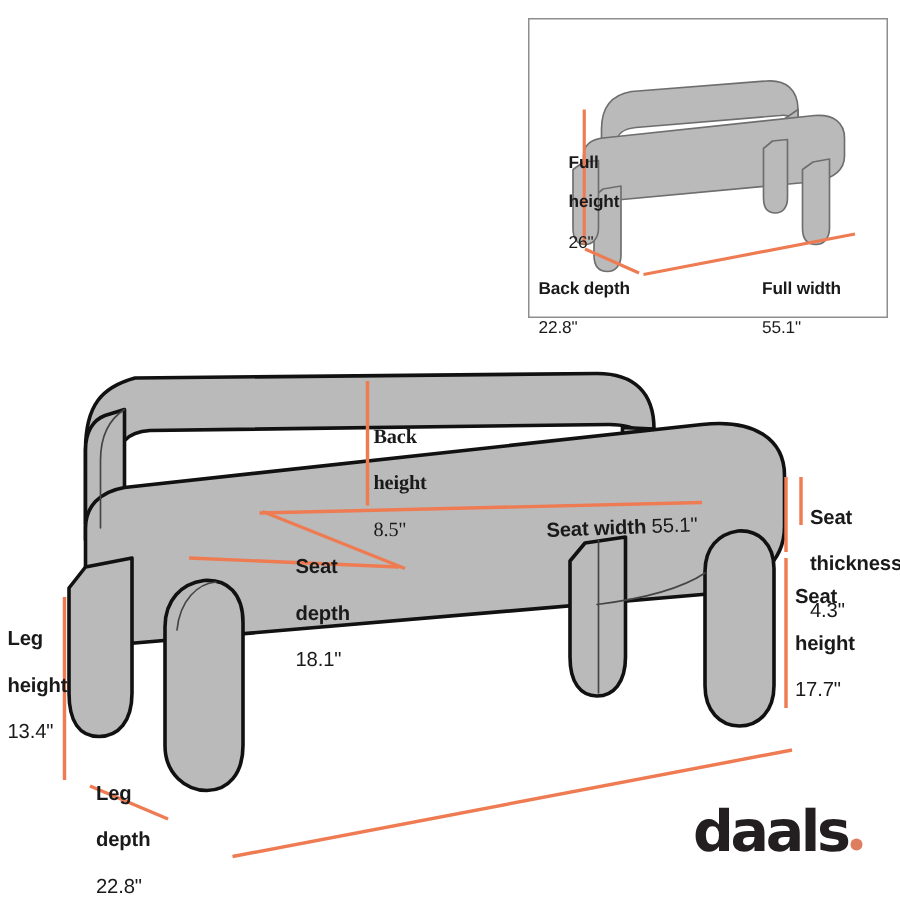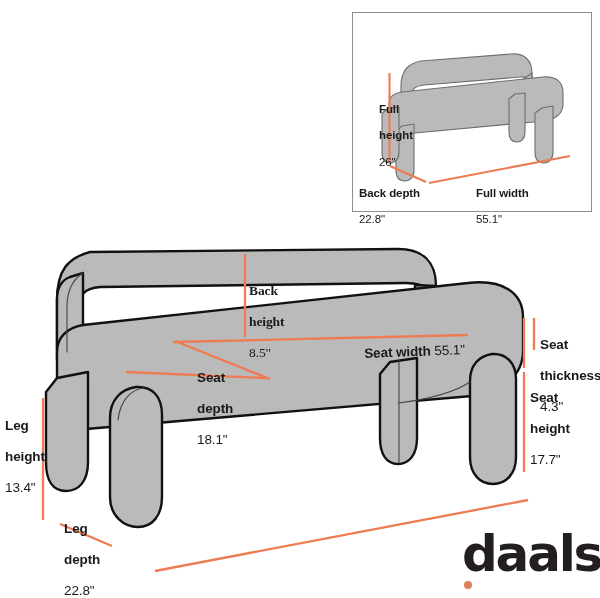--- a/index.html
+++ b/index.html
@@ -33,21 +33,21 @@
   
   #inset-frame{
     position:absolute;left:352px;top:12px;width:240px;height:200px;
     border:1.4px solid #8e8e8e;background:#ffffff;box-sizing:border-box;
   }
 
   
   #logo{position:absolute;left:462px;top:534px;width:126px;height:40px;}
   #logo .word{
     font-family:"DejaVu Sans","Liberation Sans",sans-serif;
-    font-weight:bold;font-size:50px;letter-spacing:-2.2px;
+    font-weight:bold;font-size:38px;letter-spacing:-2.2px;
     color:#231f20;line-height:40px;
   }
   #logo .dot{
     display:inline-block;width:8.5px;height:8.5px;border-radius:50%;
     background:#dd7f5e;margin-left:1.5px;vertical-align:baseline;
   }
 </style>
 </head>
 <body>
 
@@ -119,21 +119,21 @@
     <span class="nm blk">Full</span>
     <span class="nm blk">height</span>
     <span class="vl blk">26"</span>
   </div>
 
   <div class="lbl i-lbl" style="left:359px;top:174px;">
     <span class="nm blk">Back depth</span>
     <span class="vl blk">22.8"</span>
   </div>
 
-  <div class="lbl i-lbl" style="left:476px;top:174px;">
+  <div class="lbl i-lbl" style="left:508px;top:174px;">
     <span class="nm blk">Full width</span>
     <span class="vl blk">55.1"</span>
   </div>
 
   <svg class="layer" viewBox="0 0 600 598">
     <g fill="#bababa" stroke="#111111" stroke-width="2.4" stroke-linejoin="round" stroke-linecap="round">
 
       <path d="
         M 57 300
         C 57 270 68 258 90 252

